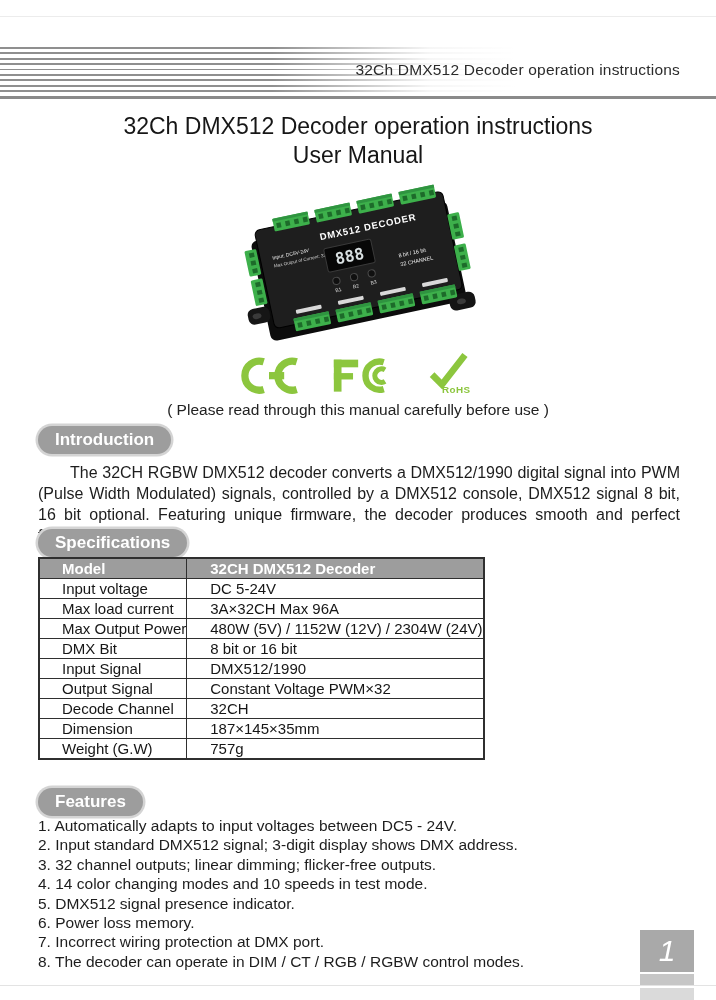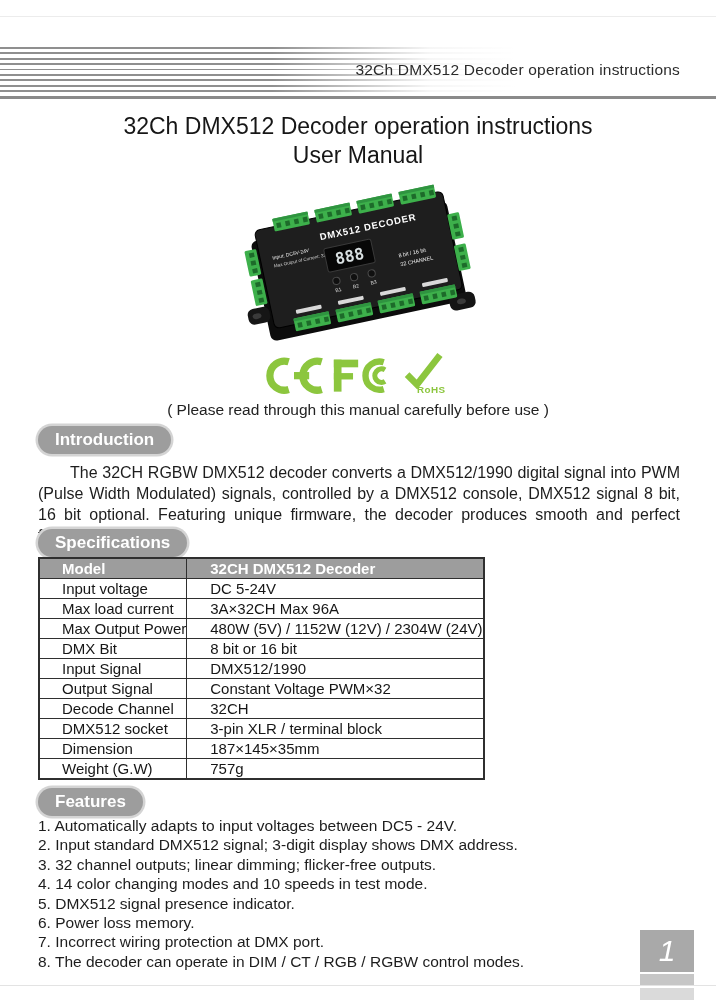--- a/index.html
+++ b/index.html
@@ -17,21 +17,21 @@
 
   
   .doc-title{position:absolute;top:112px;left:0;width:716px;text-align:center;
     font-size:23px;line-height:29px;color:#161616;}
 
   
   .photo-wrap{position:absolute;top:176px;left:0;width:716px;display:flex;justify-content:center;}
 
   
   .cert-row{position:absolute;top:350px;left:0;width:716px;display:flex;justify-content:center;
-    align-items:flex-end;gap:3px;}
+    align-items:flex-end;gap:28px;}
   .notice{position:absolute;top:401px;left:0;width:716px;text-align:center;font-size:15.5px;color:#222;}
 
   
   .badge{position:absolute;left:38px;display:inline-block;background:#9d9d9d;color:#fff;
     font-weight:bold;font-size:17px;line-height:1;padding:5px 17px 6px 17px;border-radius:14px;
     box-shadow:0 0 0 2.5px #d4d4d4;}
 
   
   .intro-text{position:absolute;top:454px;left:38px;width:642px;font-size:16px;line-height:21px;
     text-align:justify;text-indent:32px;color:#1d1d1d;margin-top:8px;}
@@ -201,24 +201,20 @@
       </tr>
       <tr>
         <td class="c1">Output Signal</td>
         <td class="c2">Constant Voltage PWM×32</td>
       </tr>
       <tr>
         <td class="c1">Decode Channel</td>
         <td class="c2">32CH</td>
       </tr>
       <tr>
-        <td class="c1">DMX512 socket</td>
-        <td class="c2">3-pin XLR / terminal block</td>
-      </tr>
-      <tr>
         <td class="c1">Dimension</td>
         <td class="c2">187×145×35mm</td>
       </tr>
       <tr>
         <td class="c1">Weight (G.W)</td>
         <td class="c2">757g</td>
       </tr>
     </tbody>
   </table>
 

